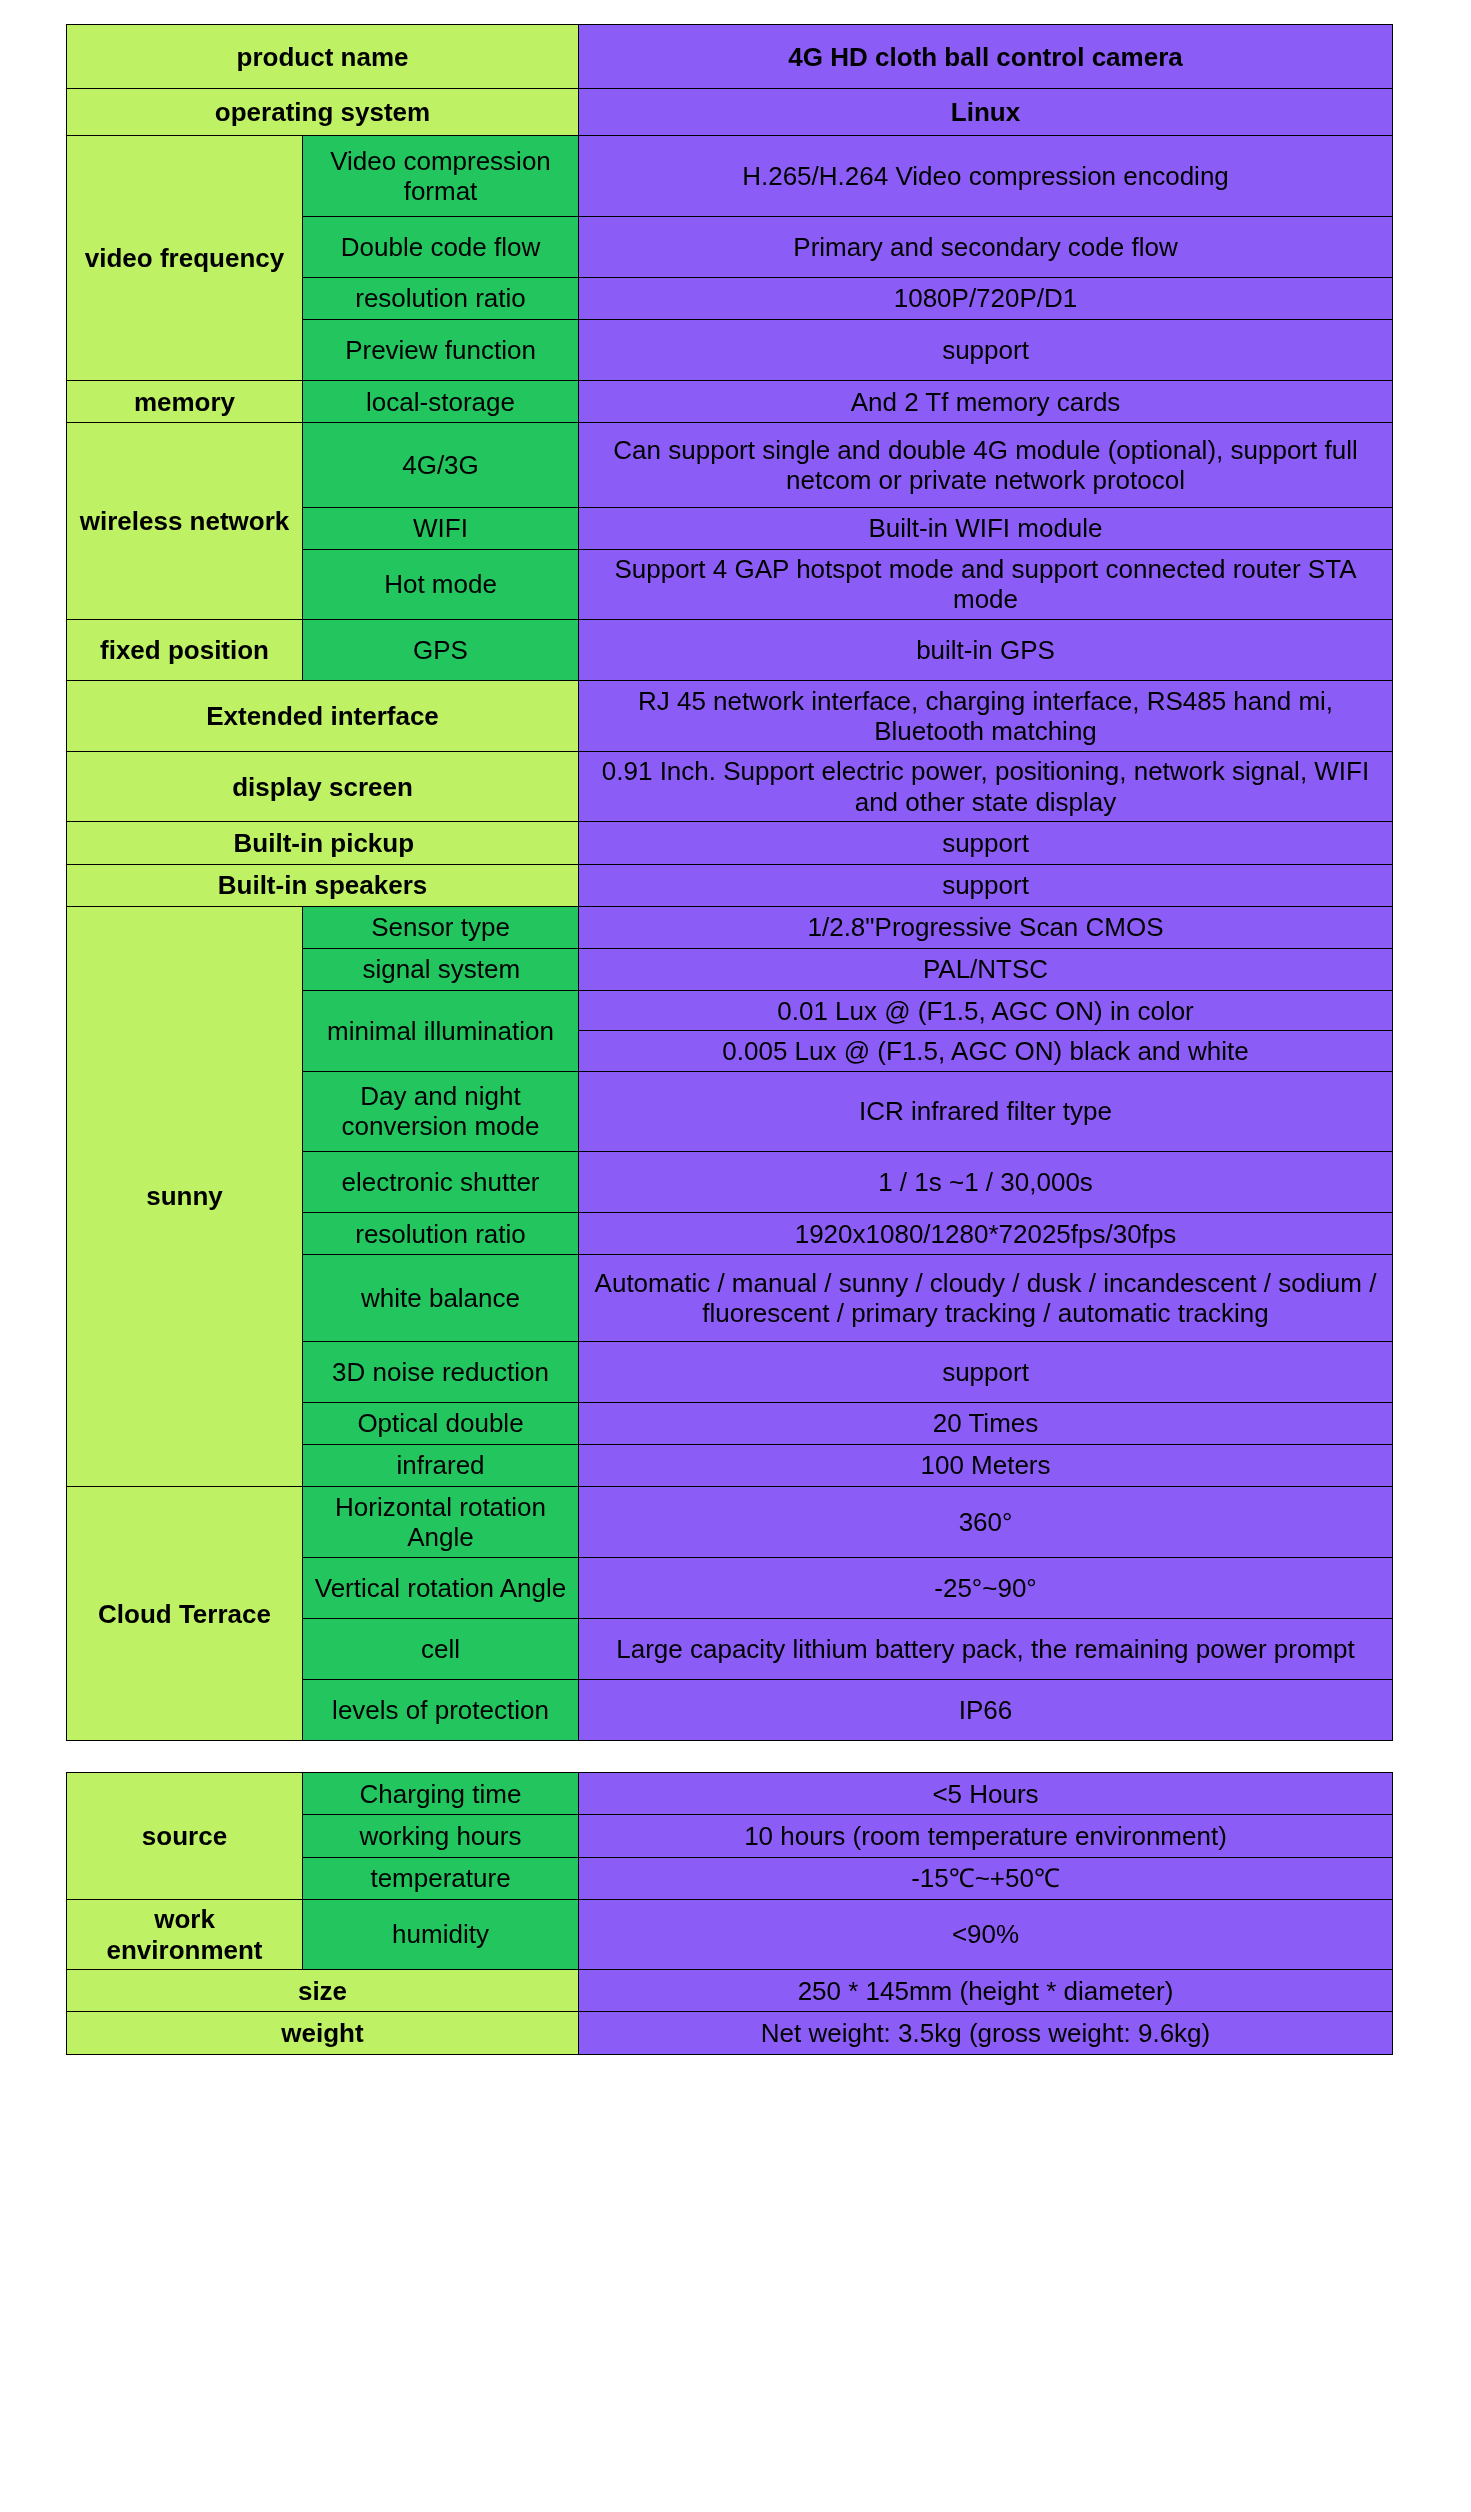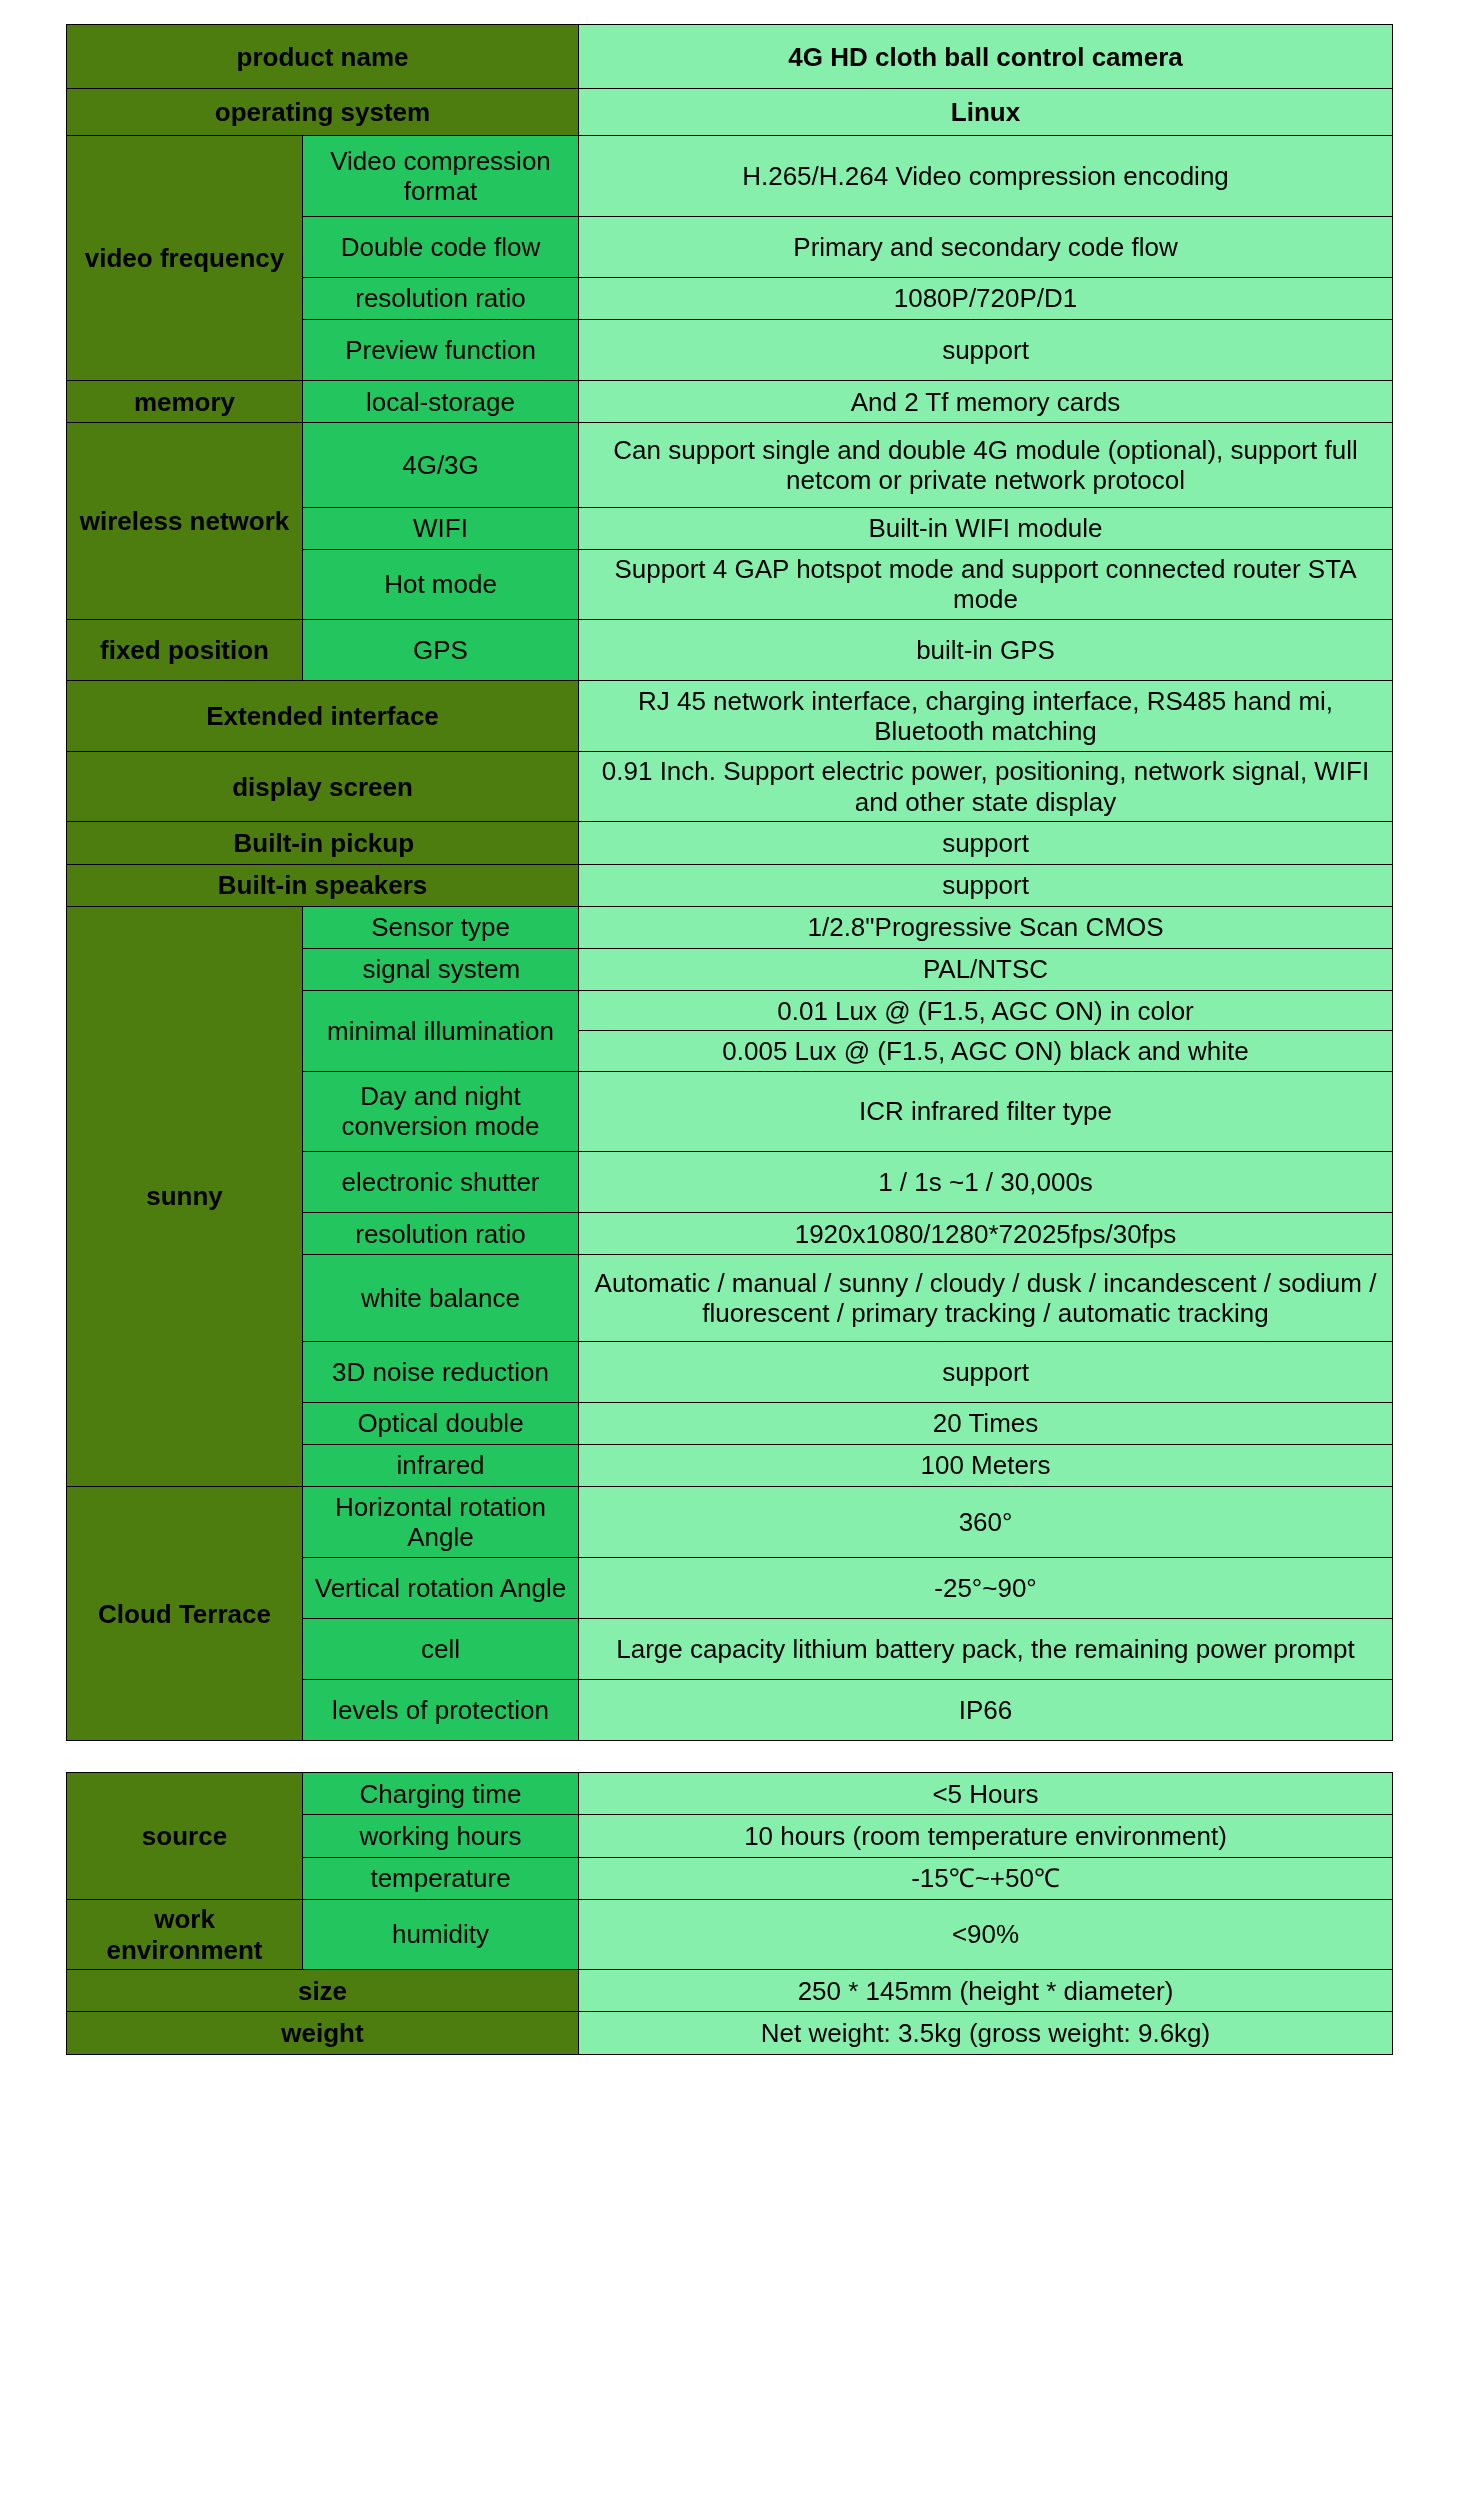--- a/index.html
+++ b/index.html
@@ -37,31 +37,31 @@
     border: 0.9px solid #000000;
     padding: 4.6px 7.4px;
     text-align: center;
     vertical-align: middle;
     font-size: 26px;
     line-height: 1.16;
     color: #000000;
     word-wrap: break-word;
   }
   td.cat {
-    background: #4d7c0f;
+    background: #bef264;
     font-weight: bold;
     font-size: 27px;
   }
   td.sub {
     background: #22c55e;
     font-weight: normal;
     font-size: 26px;
   }
   td.val {
-    background: #86efac;
+    background: #8b5cf6;
     font-weight: normal;
   }
   td.title-val {
     color: #ff0000;
     font-weight: bold;
     font-size: 29px;
   }
   td.os-val {
     font-weight: bold;
     font-size: 27px;

